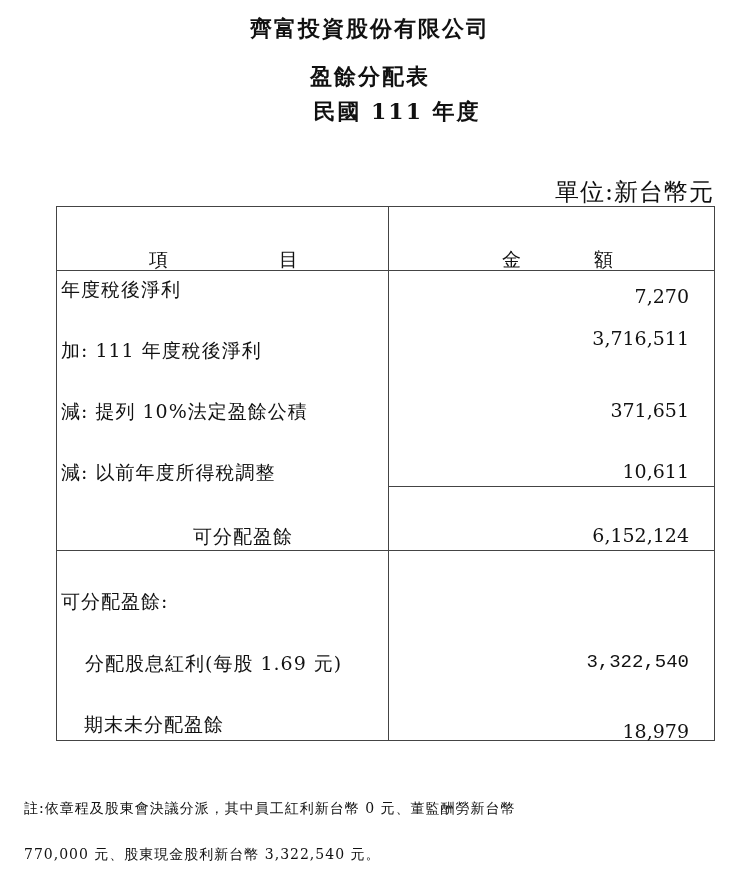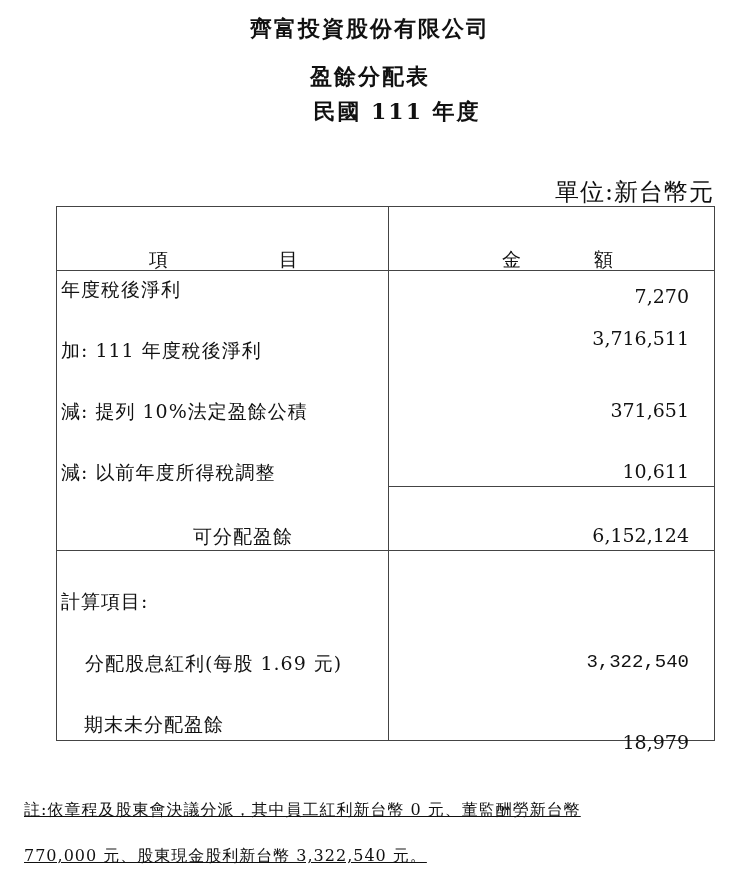--- a/index.html
+++ b/index.html
@@ -22,21 +22,21 @@
     position: absolute; left: 56px; top: 206px; width: 659px; height: 535px;
     border: 1.5px solid #444; box-sizing: border-box;
   }
   .vline { position: absolute; left: 331px; top: 0; bottom: 0; border-left: 1.5px solid #444; }
   .hline { position: absolute; border-top: 1.5px solid #444; }
   .cell { position: absolute; font-size: 19px; white-space: nowrap; letter-spacing: 1px; }
   .left { left: 4px; }
   .amt { right: 25px; text-align: right; letter-spacing: 0; }
   .hdr { top: 40px; }
   .note {
-    position: absolute; left: 24px; font-size: 16px; letter-spacing: 1px; white-space: nowrap; text-decoration: underline;
+    position: absolute; left: 24px; font-size: 14px; letter-spacing: 1px; white-space: nowrap;
   }
 </style>
 </head>
 <body>
 
 <div class="title" id="t-company">齊富投資股份有限公司</div>
 <div class="title" id="t-report">盈餘分配表</div>
 <div class="title" id="t-year">民國 111 年度</div>
 
 <div class="unit">單位:新台幣元</div>
@@ -63,23 +63,23 @@
 
   <div class="cell left" style="top:192px;">減: 提列 10%法定盈餘公積</div>
   <div class="cell amt" style="top:192px;">371,651</div>
 
   <div class="cell left" style="top:253px;">減: 以前年度所得稅調整</div>
   <div class="cell amt" style="top:253px;text-align:right;">10,611</div>
 
   <div class="cell" style="top:317px;left:95px;margin-left:41px;">可分配盈餘</div>
   <div class="cell amt" style="top:317px;">6,152,124</div>
 
-  <div class="cell left" style="top:382px;">計算項目:</div>
+  <div class="cell left" style="top:382px;">可分配盈餘:</div>
 
   <div class="cell" style="top:444px;left:28px;">分配股息紅利(每股 1.69 元)</div>
   <div class="cell amt" style="top:444px;font-family:Liberation Mono, monospace;">3,322,540</div>
 
   <div class="cell left" style="top:505px;margin-left:23px;">期末未分配盈餘</div>
-  <div class="cell amt" style="top:524px;">18,979</div>
+  <div class="cell amt" style="top:513px;">18,979</div>
 </div>
 
 <div class="note" style="top:800px;">註:依章程及股東會決議分派，其中員工紅利新台幣 0 元、董監酬勞新台幣</div>
 <div class="note" style="top:846px;">770,000 元、股東現金股利新台幣 3,322,540 元。</div>
 
 </body></html>

